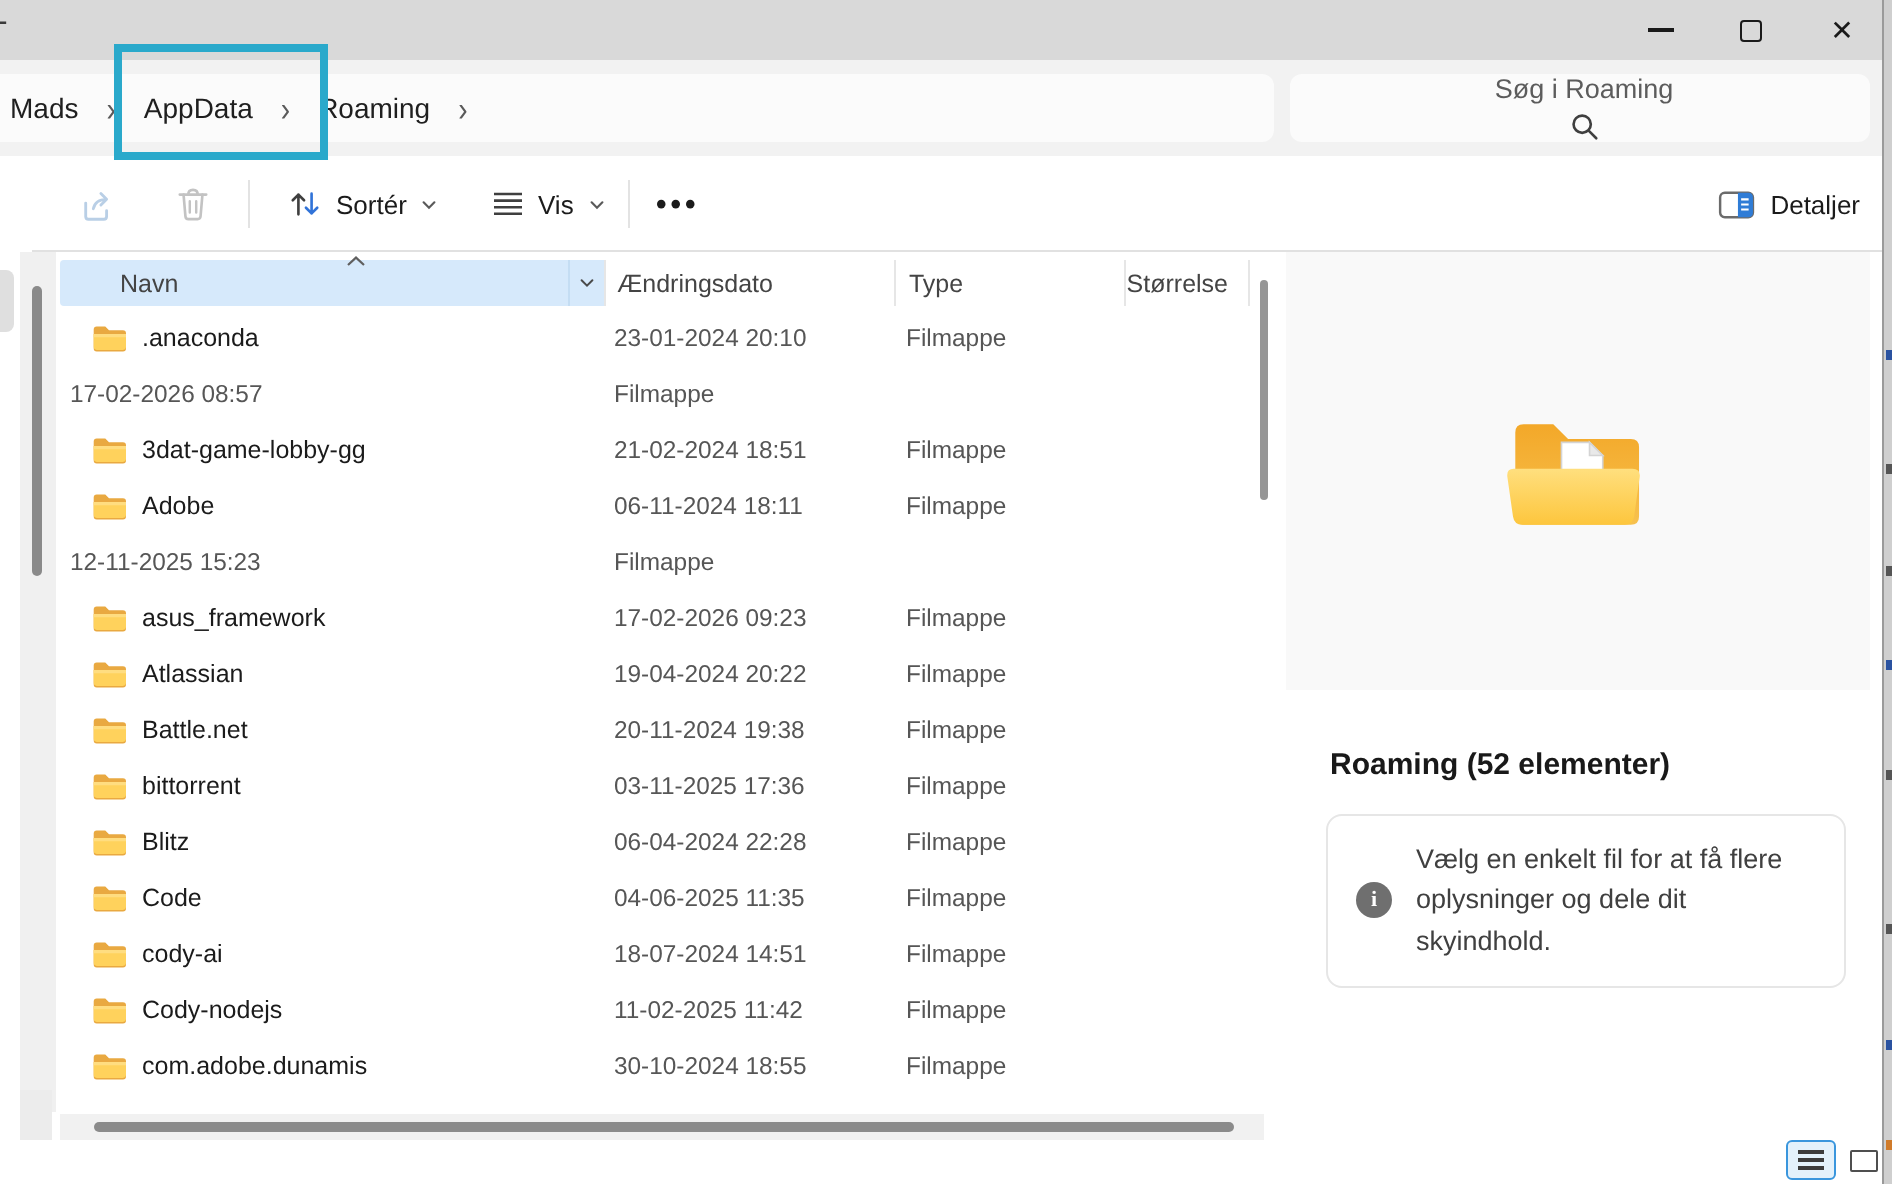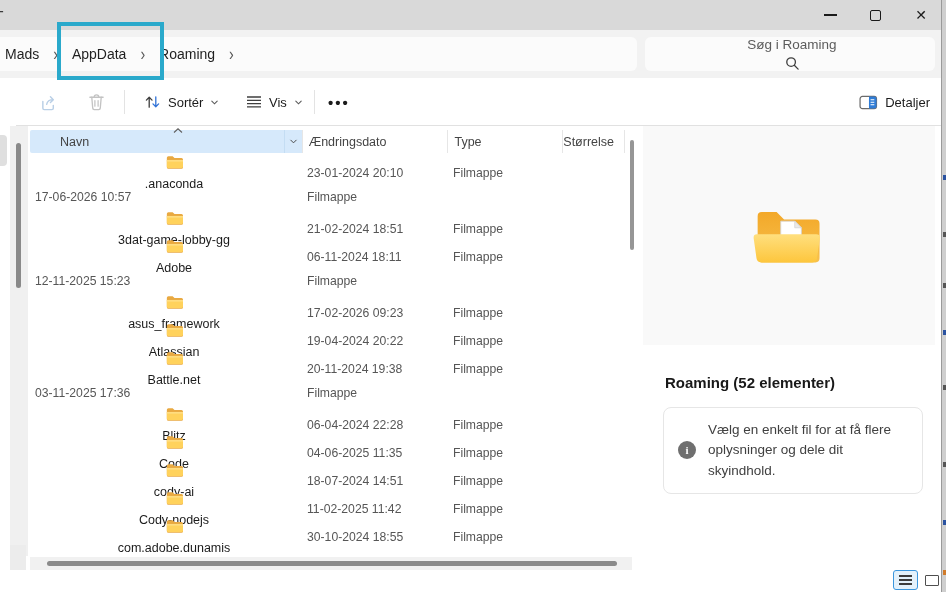--- a/index.html
+++ b/index.html
@@ -45,21 +45,21 @@
   #listarea { left:30px; top:126px; width:610px; height:444px; background:#fff; }
   #colheader { left:0; top:4px; width:595px; height:23px; display:flex; font-size:12.5px; color:#444; }
   #hdr-name { width:272px; background:#d6e9fb; position:relative; display:flex; align-items:center; padding-left:30px; border-radius:2px 0 0 2px; }
   #hdr-name-caret { position:absolute; left:143px; top:-2px; }
   #hdr-name-drop { position:absolute; right:0; top:0; width:18px; height:23px; background:#d6e9fb; display:flex; align-items:center; justify-content:center; border-left:1px solid #c4ddf3; }
   #hdr-date { width:146px; padding-left:6px; display:flex; align-items:center; border-left:1px solid #e6e6e6; }
   #hdr-type { width:115px; padding-left:6px; display:flex; align-items:center; border-left:1px solid #e6e6e6; }
   #hdr-size { flex:1; padding-right:10px; display:flex; align-items:center; justify-content:flex-end; border-left:1px solid #e6e6e6; border-right:1px solid #e6e6e6; }
   #rows { left:0; top:29px; width:595px; }
   .filerow { display:grid; grid-template-columns:272px 146px 115px 1fr; height:28px; align-items:center; }
-  .cell-name { display:flex; align-items:center; gap:8px; padding-left:16px; font-size:12.5px; color:#1b1b1b;flex-direction:column; }
+  .cell-name { display:flex; align-items:center; gap:8px; padding-left:16px; font-size:12.5px; color:#1b1b1b; }
   .cell-date,.cell-type { font-size:12.2px; color:#565656; padding-left:5px; }
   #vscroll-thumb { left:600px; top:14px; width:4px; height:110px; background:#969696; border-radius:2px; }
   #hscroll { left:0; top:431px; width:602px; height:13px; background:#f1f1f1; }
   #hscroll-thumb { left:17px; top:4px; width:570px; height:5px; background:#8b8b8b; border-radius:3px; }
 
   
   #detailpanel { left:643px; top:126px; width:297px; height:444px; background:#fff; }
   #preview { left:0; top:0; width:292px; height:219px; background:#f9f9f9; display:flex; align-items:center; justify-content:center; }
   #panel-title { left:22px; top:248px; font-size:15px; font-weight:bold; color:#191919; }
   #infocard { left:20px; top:281px; width:260px; min-height:84px; background:#fff; border:1px solid #e6e6e6; border-radius:8px; display:flex; align-items:center; gap:12px; padding:12px 14px; }
@@ -206,21 +206,21 @@
         <path d="M1 5.6 h19 v2 h-19 z" fill="#ffdd80"></path>
       </svg>
       <span>.anaconda</span>
     </div>
     <div class="cell-date">23-01-2024 20:10</div>
     <div class="cell-type">Filmappe</div>
     <div class="cell-size"></div>
   </div>
 
   <div class="filerow">
-    <div class="cell-date">17-06-2026 10:57</div>
+    <div class="cell-date">17-02-2026 08:57</div>
     <div class="cell-type">Filmappe</div>
     <div class="cell-size"></div>
   </div>
 
   <div class="filerow">
     <div class="cell-name">
       <svg width="17" height="14" viewBox="0 0 20 16">
         <path d="M1 3 q0-1.8 1.8-1.8 h5 l2.2 2.2 h8.2 q1.8 0 1.8 1.8 v9 q0 1.8-1.8 1.8 h-15.4 q-1.8 0-1.8-1.8 z" fill="#e9a941"></path>
         <path d="M1 5.6 h19 v7.6 q0 1.8-1.8 1.8 h-15.4 q-1.8 0-1.8-1.8 z" fill="#ffd25c"></path>
         <path d="M1 5.6 h19 v2 h-19 z" fill="#ffdd80"></path>
@@ -288,20 +288,28 @@
         <path d="M1 5.6 h19 v2 h-19 z" fill="#ffdd80"></path>
       </svg>
       <span>Battle.net</span>
     </div>
     <div class="cell-date">20-11-2024 19:38</div>
     <div class="cell-type">Filmappe</div>
     <div class="cell-size"></div>
   </div>
 
   <div class="filerow">
+    <div class="cell-name">
+      <svg width="17" height="14" viewBox="0 0 20 16">
+        <path d="M1 3 q0-1.8 1.8-1.8 h5 l2.2 2.2 h8.2 q1.8 0 1.8 1.8 v9 q0 1.8-1.8 1.8 h-15.4 q-1.8 0-1.8-1.8 z" fill="#e9a941"></path>
+        <path d="M1 5.6 h19 v7.6 q0 1.8-1.8 1.8 h-15.4 q-1.8 0-1.8-1.8 z" fill="#ffd25c"></path>
+        <path d="M1 5.6 h19 v2 h-19 z" fill="#ffdd80"></path>
+      </svg>
+      <span>bittorrent</span>
+    </div>
     <div class="cell-date">03-11-2025 17:36</div>
     <div class="cell-type">Filmappe</div>
     <div class="cell-size"></div>
   </div>
 
   <div class="filerow">
     <div class="cell-name">
       <svg width="17" height="14" viewBox="0 0 20 16">
         <path d="M1 3 q0-1.8 1.8-1.8 h5 l2.2 2.2 h8.2 q1.8 0 1.8 1.8 v9 q0 1.8-1.8 1.8 h-15.4 q-1.8 0-1.8-1.8 z" fill="#e9a941"></path>
         <path d="M1 5.6 h19 v7.6 q0 1.8-1.8 1.8 h-15.4 q-1.8 0-1.8-1.8 z" fill="#ffd25c"></path>

